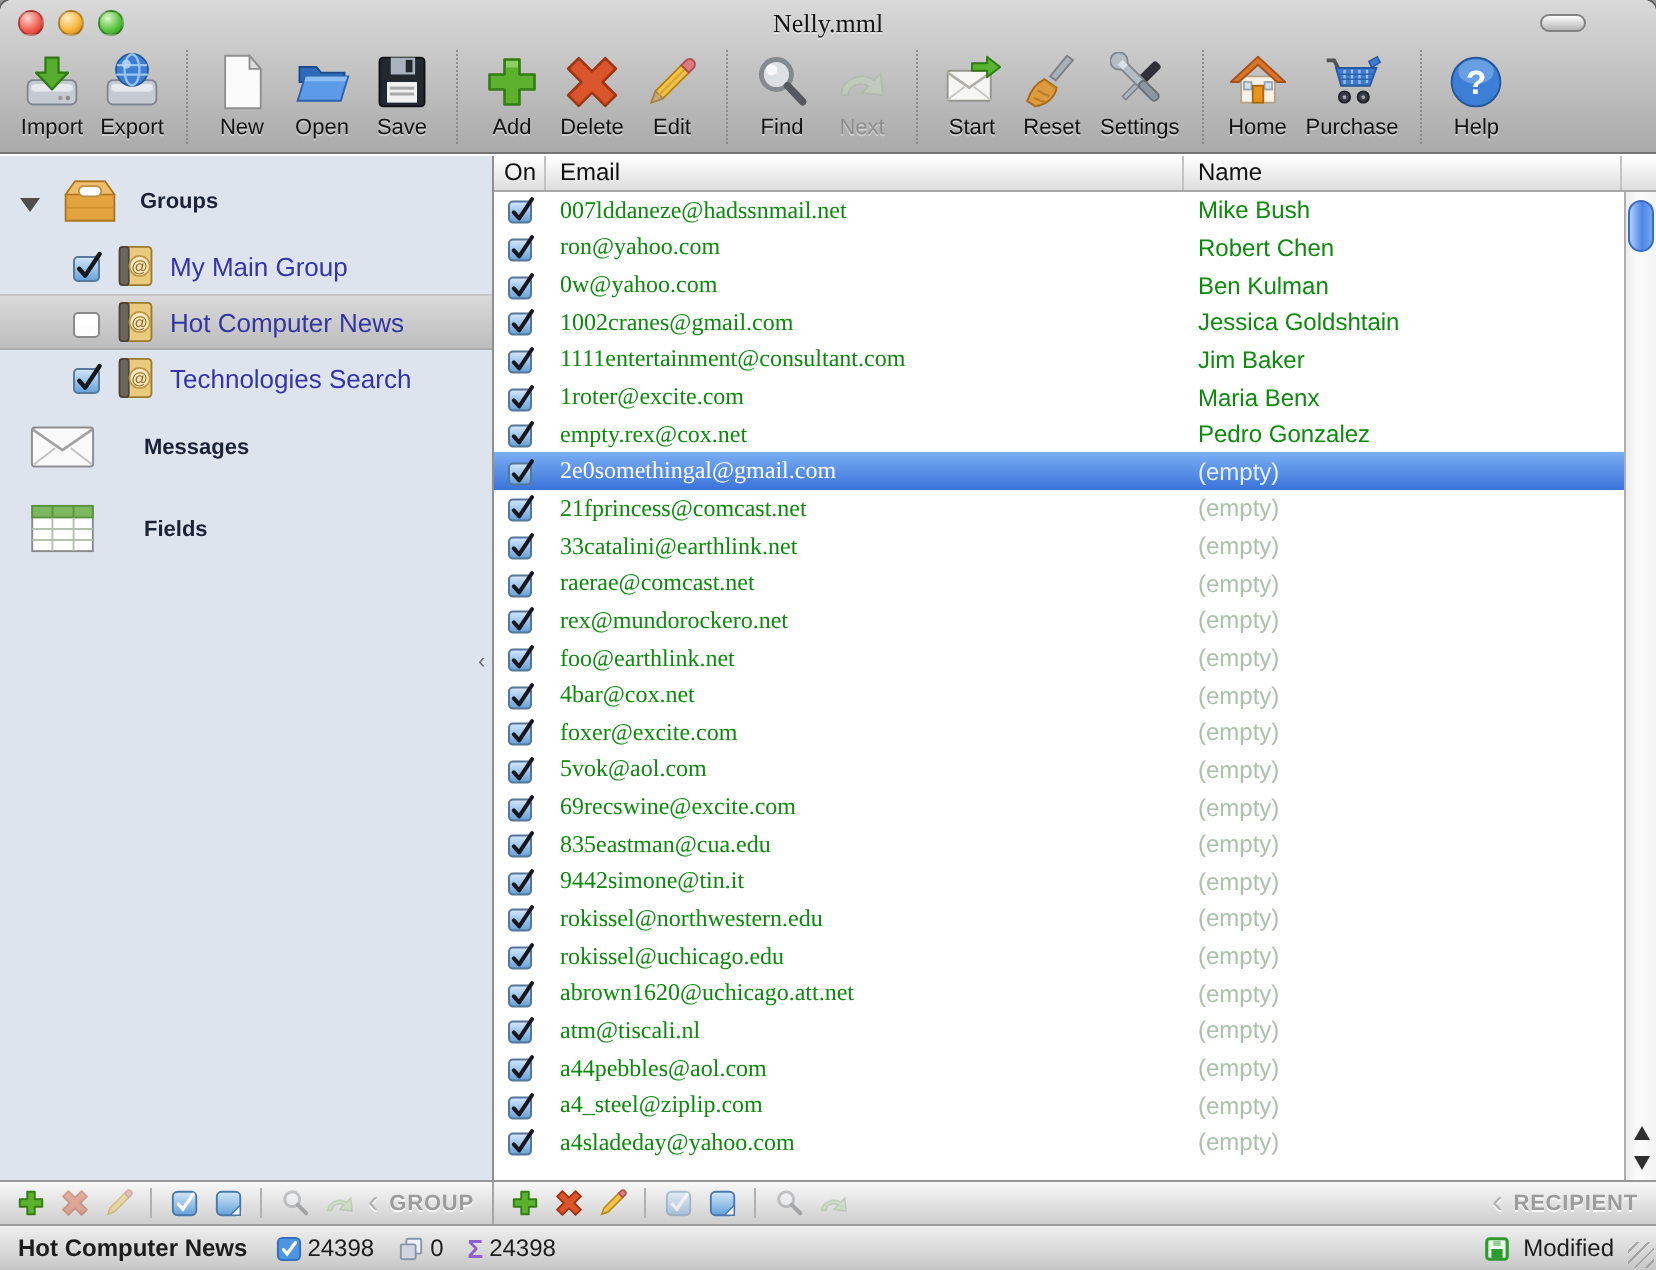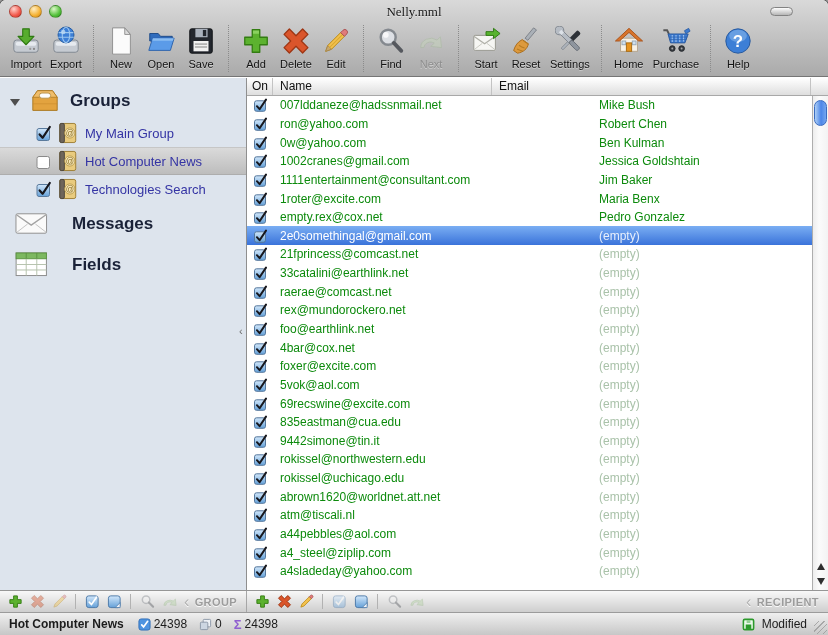--- a/index.html
+++ b/index.html
@@ -21,21 +21,21 @@
   .tlab{font-size:11px;color:#131313;text-shadow:0 1px 0 rgba(255,255,255,.4);white-space:nowrap;}
   .tbtn.dis .ticon{opacity:.42;filter:grayscale(25%);}
   .tbtn.dis .tlab{color:#8e8e8e;}
   .tsep{width:0;border-left:1px dotted #8b8b8b;height:47px;margin:2px 7px 0;}
   
   .content{position:absolute;top:78px;left:0;width:828px;height:512px;display:flex;}
   .sidebar{width:247px;background:#dde4ed;border-right:1px solid #8f8f8f;box-sizing:border-box;position:relative;}
   .sgheader{display:flex;align-items:center;gap:8px;padding:8px 0 3px 8px;}
   .disc{width:0;height:0;border-left:5px solid transparent;border-right:5px solid transparent;border-top:7px solid #4e4e4e;margin:3px 0 0 2px;}
   .hicon svg{width:34px;height:30px;display:block;}
-  .hlabel{font-size:17px;font-weight:bold;color:#1a2238;}
+  .hlabel{font-size:11px;font-weight:bold;color:#1a2238;}
   .sitem{height:28px;display:flex;align-items:center;padding-left:36px;gap:7px;box-sizing:border-box;}
   .sitem.sel{background:linear-gradient(#dadada,#bdbdbd);border-top:1px solid #c6c6c6;border-bottom:1px solid #adadad;}
   .scb svg{width:15px;height:16px;display:block;overflow:visible;}
   .sbook svg{width:20px;height:22px;display:block;}
   .slab{font-size:13px;color:#3434a4;white-space:nowrap;}
   .sflat{display:flex;align-items:center;gap:24px;padding:8px 0 8px 15px;}
   .sflat .ficon svg{width:33px;height:25px;display:block;}
   .collapse-handle{position:absolute;left:241px;top:248px;font-size:11px;color:#6e6e6e;line-height:10px;z-index:5;}
   
   .main{flex:1;position:relative;background:#fff;}
@@ -43,21 +43,21 @@
   .th{padding:1px 0 16px 7px;border-right:1px solid #c3c3c3;box-sizing:border-box;white-space:nowrap;overflow:hidden;}
   .th-on{width:26px;padding-left:5px;}
   .th-email{width:319px;}
   .th-name{flex:1;}
   .th-corner{width:17px;border-right:none;}
   .rows{position:absolute;top:18px;left:0;right:16px;bottom:0;overflow:hidden;}
   .trow{height:18.65px;display:flex;align-items:center;font-size:12px;box-sizing:border-box;}
   .trow.sel{background:linear-gradient(#7aaef3,#3a73da);}
   .c-on{width:26px;display:flex;justify-content:center;align-items:center;}
   .tcb svg{display:block;overflow:visible;}
-  .c-email{width:319px;padding-left:7px;box-sizing:border-box;color:#0c8a0c;white-space:nowrap;overflow:hidden;}
+  .c-email{width:319px;padding-left:7px;box-sizing:border-box;color:#0c8a0c;white-space:nowrap;overflow:hidden;font-family:Liberation Serif, serif;}
   .c-name{flex:1;padding-left:7px;color:#0c8a0c;white-space:nowrap;overflow:hidden;}
   .c-name.empty{color:#a9c2a9;}
   .trow.sel .c-email{color:#ffffff;}
   .trow.sel .c-name{color:#f2f7ff;}
   .trow.sel .c-name.empty{color:rgba(255,255,255,.85);}
   .vscroll{position:absolute;top:18px;right:0;bottom:0;width:16px;background:linear-gradient(to right,#ededed,#fbfbfb 40%,#f3f3f3);border-left:1px solid #aeaeae;box-sizing:border-box;}
   .thumb{position:absolute;top:4px;left:1px;width:13px;height:26px;border-radius:6.5px;background:linear-gradient(to right,#aecff6,#4c86e8 55%,#74a6ef);border:1px solid #3a6cc0;box-sizing:border-box;}
   .sarrows{position:absolute;bottom:1px;left:0;right:0;}
   .sarr{height:15px;display:flex;align-items:center;justify-content:center;}
   .tri-up{width:0;height:0;border-left:4px solid transparent;border-right:4px solid transparent;border-bottom:7px solid #2e2e2e;}
@@ -386,22 +386,22 @@
             </span>
             <span class="hlabel">Fields</span>
           </div>
         </div>
     </div>
 
     <div class="main">
       <span class="collapse-handle" style="position:absolute;left:-8px;top:248px;">‹</span>
       <div class="thead">
         <div class="th th-on">On</div>
+        <div class="th th-email">Email</div>
         <div class="th th-name">Name</div>
-        <div class="th th-email">Email</div>
         <div class="th th-corner"></div>
       </div>
       <div class="rows" id="rows">
           <div class="trow">
             <span class="c-on">
               <span class="tcb">
                 <svg width="13" height="14" viewBox="0 0 13 14" style="overflow:visible">
                   <rect x="0.5" y="2.8" width="11" height="10.5" rx="2" fill="url(#cbGrad)" stroke="#55779c"></rect>
                   <path d="M2.9 8.2 l2.7 3 L12 1.6" fill="none" stroke="#17171d" stroke-width="2" stroke-linecap="round" stroke-linejoin="round"></path>
                 </svg>
@@ -652,21 +652,21 @@
           </div>
           <div class="trow">
             <span class="c-on">
               <span class="tcb">
                 <svg width="13" height="14" viewBox="0 0 13 14" style="overflow:visible">
                   <rect x="0.5" y="2.8" width="11" height="10.5" rx="2" fill="url(#cbGrad)" stroke="#55779c"></rect>
                   <path d="M2.9 8.2 l2.7 3 L12 1.6" fill="none" stroke="#17171d" stroke-width="2" stroke-linecap="round" stroke-linejoin="round"></path>
                 </svg>
               </span>
             </span>
-            <span class="c-email">abrown1620@worldnet.att.net</span>
+            <span class="c-email">abrown1620@uchicago.att.net</span>
             <span class="c-name empty">(empty)</span>
           </div>
           <div class="trow">
             <span class="c-on">
               <span class="tcb">
                 <svg width="13" height="14" viewBox="0 0 13 14" style="overflow:visible">
                   <rect x="0.5" y="2.8" width="11" height="10.5" rx="2" fill="url(#cbGrad)" stroke="#55779c"></rect>
                   <path d="M2.9 8.2 l2.7 3 L12 1.6" fill="none" stroke="#17171d" stroke-width="2" stroke-linecap="round" stroke-linejoin="round"></path>
                 </svg>
               </span>

